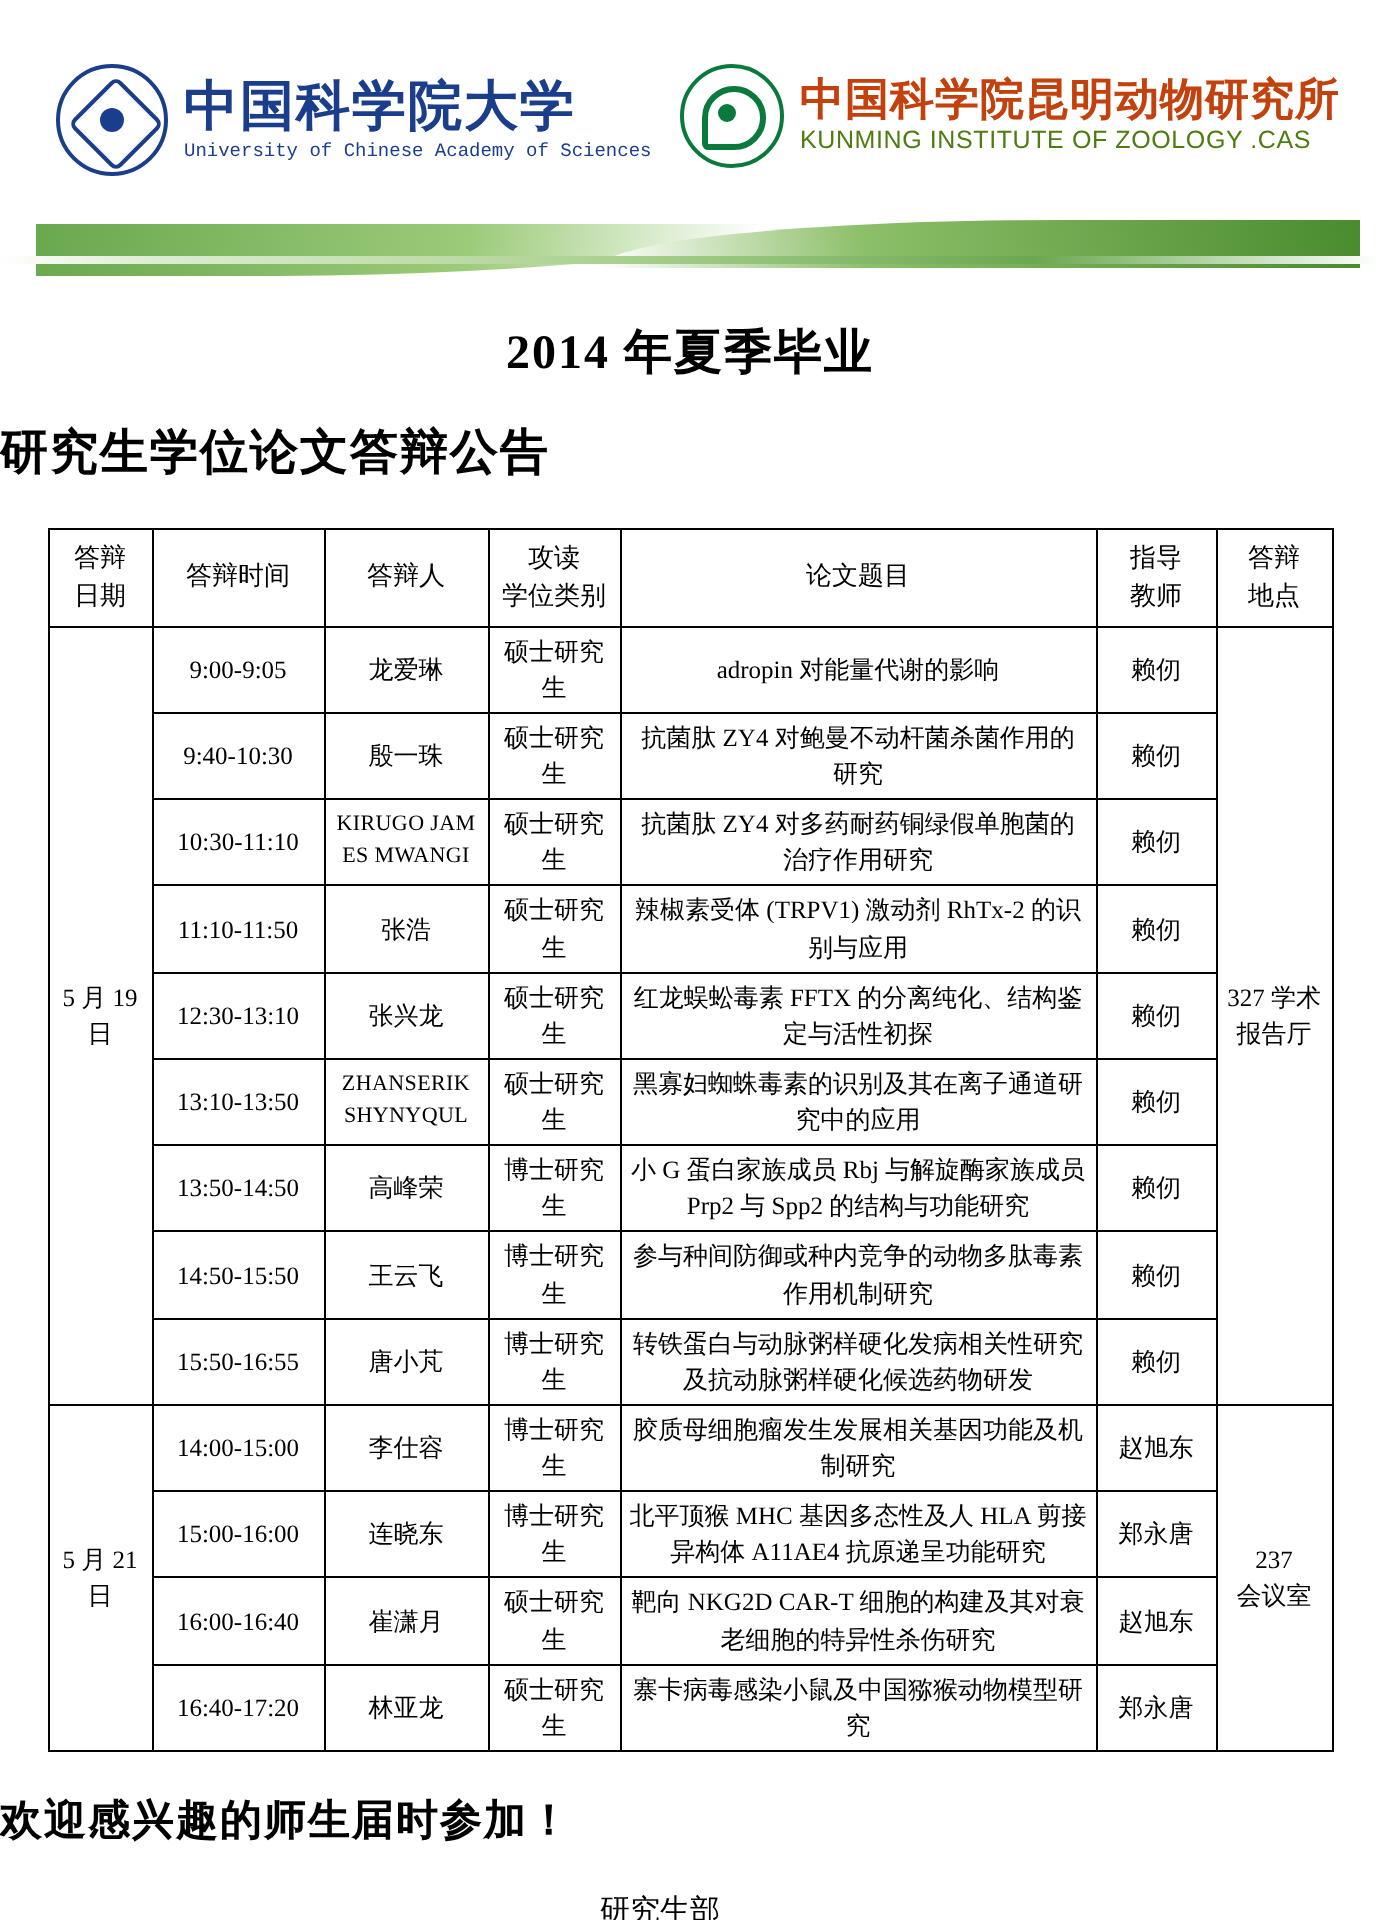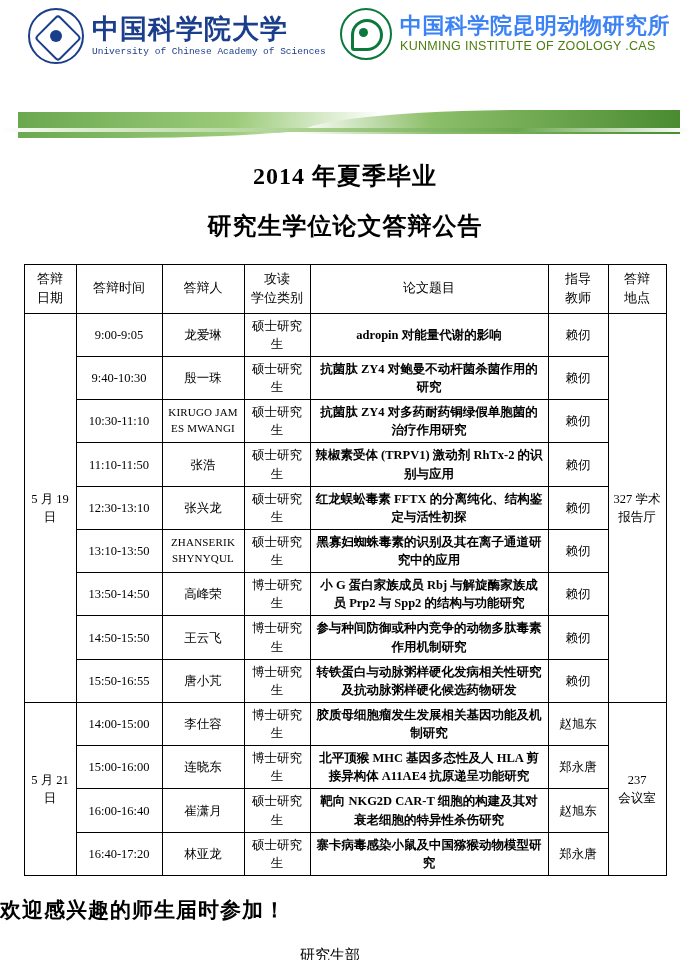--- a/index.html
+++ b/index.html
@@ -19,21 +19,21 @@
     width: 690px;
     height: 960px;
     position: relative;
     box-sizing: border-box;
   }
 
   
   .header {
     position: relative;
     height: 108px;
-    padding: 8px 20px 0 28px;
+    padding: 32px 20px 0 28px;
     box-sizing: border-box;
     display: flex;
     align-items: flex-start;
     justify-content: space-between;
   }
   .logo-block {
     display: flex;
     align-items: center;
     gap: 8px;
   }
@@ -114,21 +114,21 @@
     top: 18px;
     width: 9px;
     height: 9px;
     background: #0a7a3c;
     border-radius: 50%;
   }
   .kiz-text { line-height: 1.1; }
   .kiz-cn {
     font-size: 22px;
     font-weight: bold;
-    color: #3b82f6;
+    color: #c2410c;
     white-space: nowrap;
     letter-spacing: 0.5px;
   }
   .kiz-en {
     font-family: "Liberation Sans", sans-serif;
     font-size: 12.5px;
     color: #4d7c0f;
     margin-top: 2px;
     white-space: nowrap;
     letter-spacing: 0.3px;
@@ -170,21 +170,20 @@
 
   
   .title-1 {
     text-align: center;
     font-size: 24px;
     font-weight: bold;
     margin-top: 22px;
     letter-spacing: 1px;
   }
   .title-2 {
-    text-align: center;
     font-size: 24px;
     font-weight: bold;
     margin-top: 18px;
     letter-spacing: 1px;
   }
 
   
   table.doc-table {
     border-collapse: collapse;
     width: 547px;
@@ -212,21 +211,20 @@
   .col-person { width: 82px; }
   .col-degree { width: 66px; }
   .col-topic  { width: 238px; }
   .col-mentor { width: 60px; }
   .col-place  { width: 58px; }
 
   td.topic {
     text-align: left;
     padding-left: 6px;
     padding-right: 6px;
-    font-weight: bold;
   }
   td.time, td.mentor, td.degree, td.place, td.date, td.person {
     font-size: 12.5px;
   }
   td.time { font-family: "Liberation Serif", serif; }
   td.person.latin {
     font-size: 11px;
     letter-spacing: 0.2px;
   }
   td.date {

